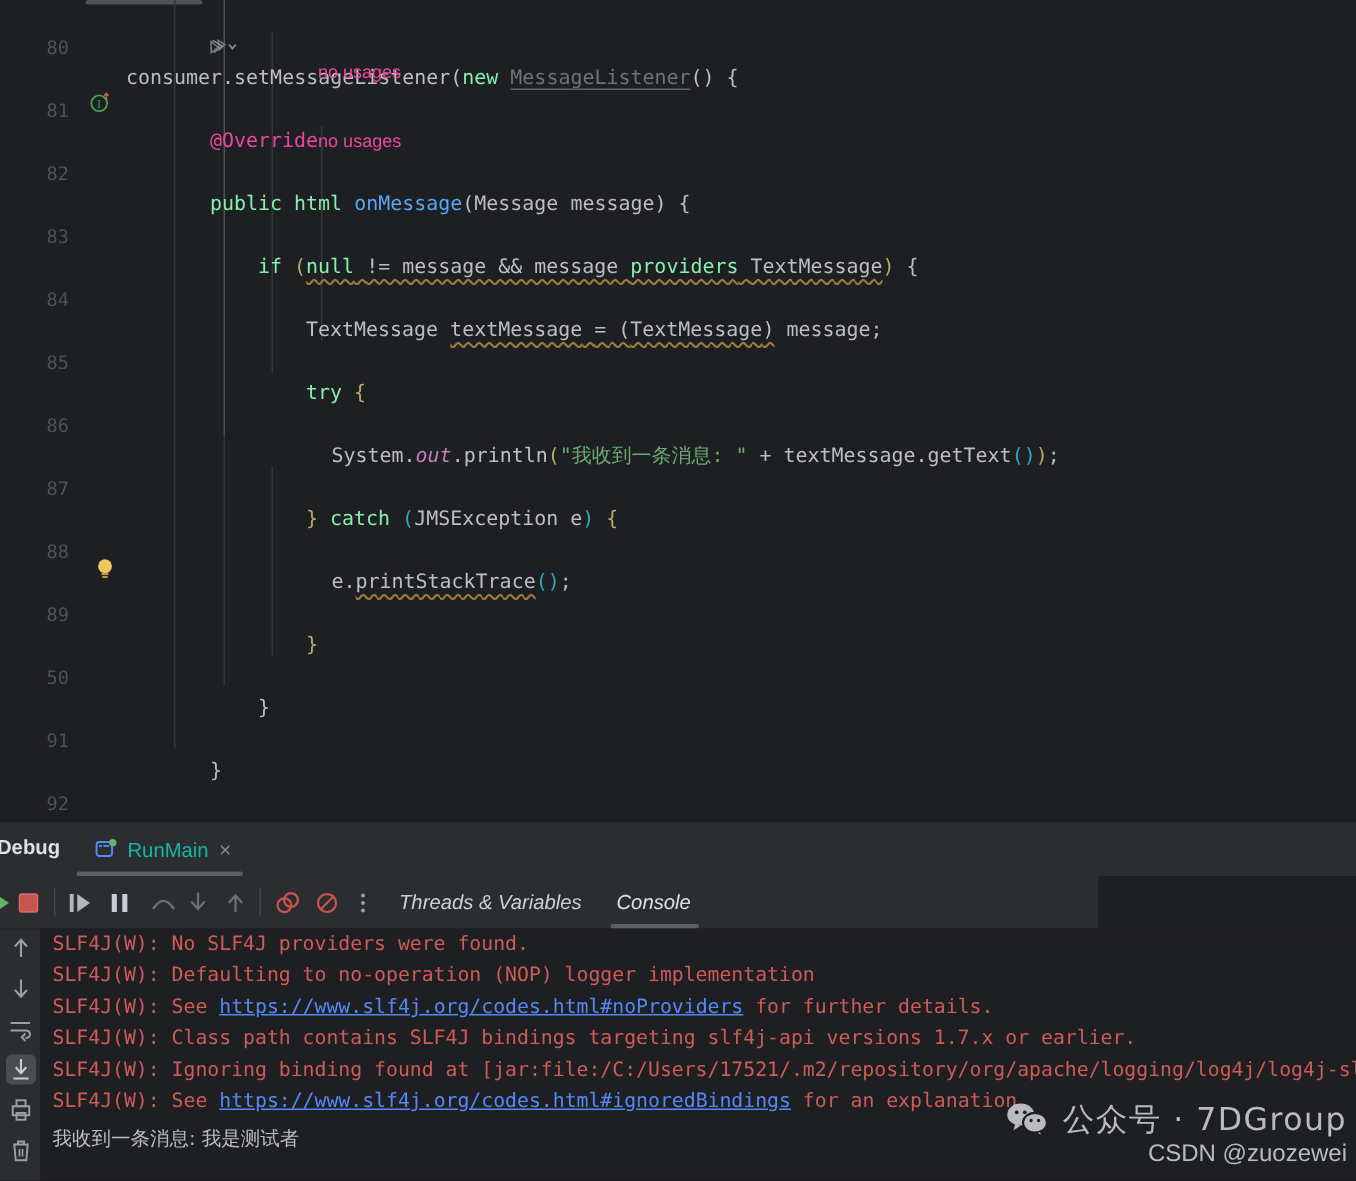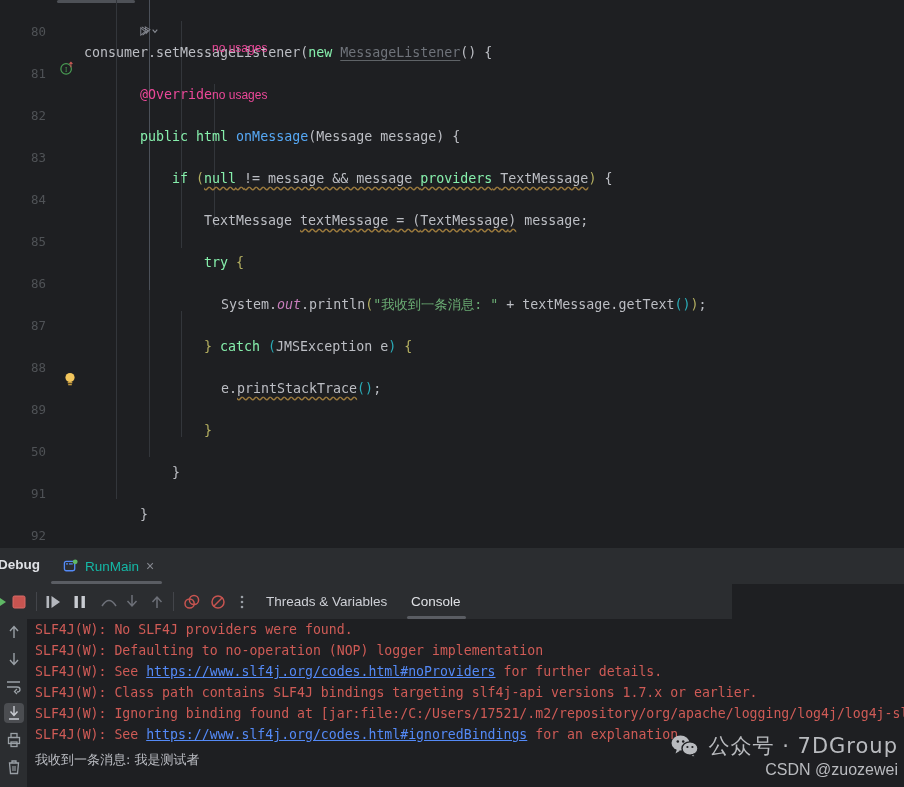--- a/index.html
+++ b/index.html
@@ -44,21 +44,21 @@
   
   .debug{position:absolute;left:0;top:548px;width:904px;height:239px;background:#1e1f22;}
   .debug-head{position:absolute;left:0;top:0;width:904px;height:36px;background:#2b2d30;}
   .dbg-title{position:absolute;left:-2px;top:9px;color:#dfe1e5;font-family:"Liberation Sans",sans-serif;font-size:13.5px;font-weight:bold;}
   .tab{position:absolute;left:57px;top:0;height:36px;display:flex;align-items:center;gap:7px;padding:0 6px;}
   .tab-label{color:#14b8a6;font-family:"Liberation Sans",sans-serif;font-size:13.5px;}
   .tab-under{position:absolute;left:51px;top:33px;width:111px;height:3px;background:#5a5d63;border-radius:2px;}
   .tab-close{color:#878a91;font-family:"Liberation Sans",sans-serif;font-size:14px;cursor:default;}
   .runicon{position:relative;width:15px;height:15px;}
 
-  .toolbar{position:absolute;left:0;top:36px;width:732px;height:35px;background:#2b2d30;border-bottom:1px solid #1e1f22;}
+  .toolbar{position:absolute;left:0;top:36px;width:732px;height:35px;background:#2b2d30;border-bottom:1px solid #1e1f22;font-style:italic;}
   .tb-btn{position:absolute;top:8px;width:20px;height:20px;}
   .tb-sep{position:absolute;top:8px;width:1px;height:19px;background:#43454a;}
   .tb-text{position:absolute;top:10px;color:#ced0d6;font-family:"Liberation Sans",sans-serif;font-size:13.5px;}
   .tb-text.active{color:#dfe1e5;}
   .tb-underline{position:absolute;top:32px;height:3px;background:#5a5d63;border-radius:2px;}
 
   .sidebar{position:absolute;left:0;top:71px;width:27px;height:168px;background:#2b2d30;}
   .sb-btn{position:absolute;left:4px;width:20px;height:20px;}
   .sb-btn.sel{background:#4b4d51;border-radius:4px;}
 

